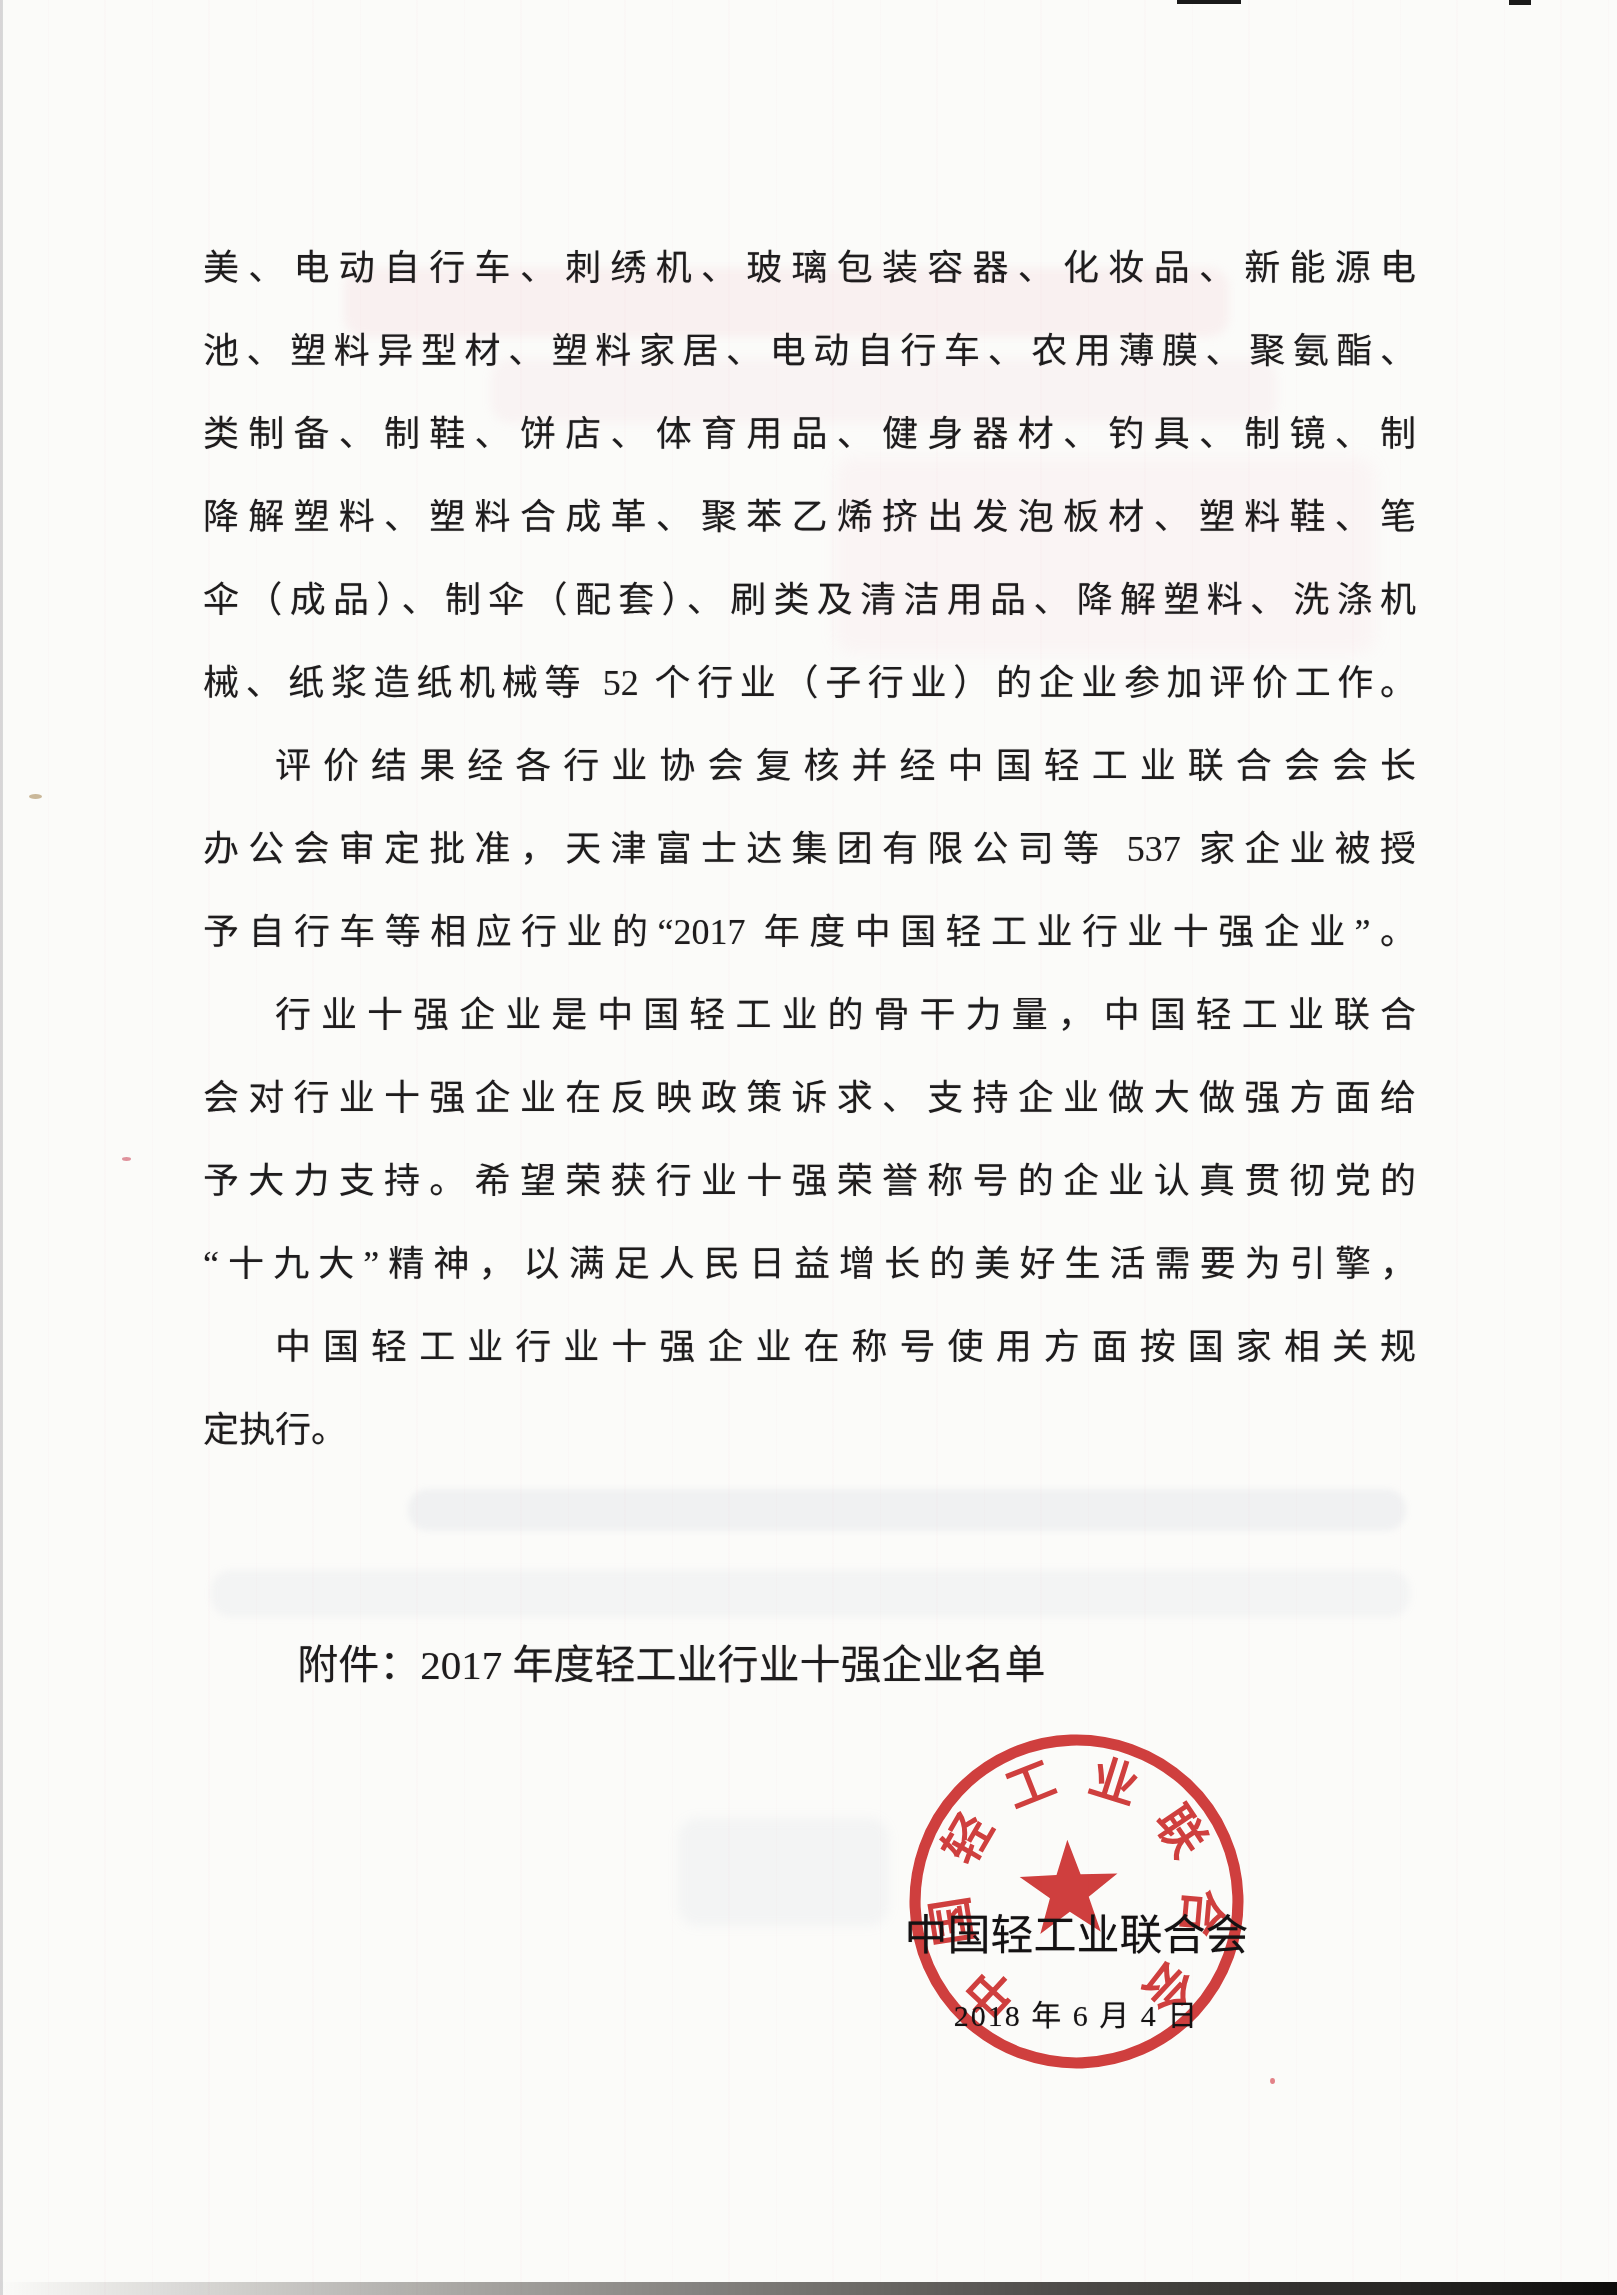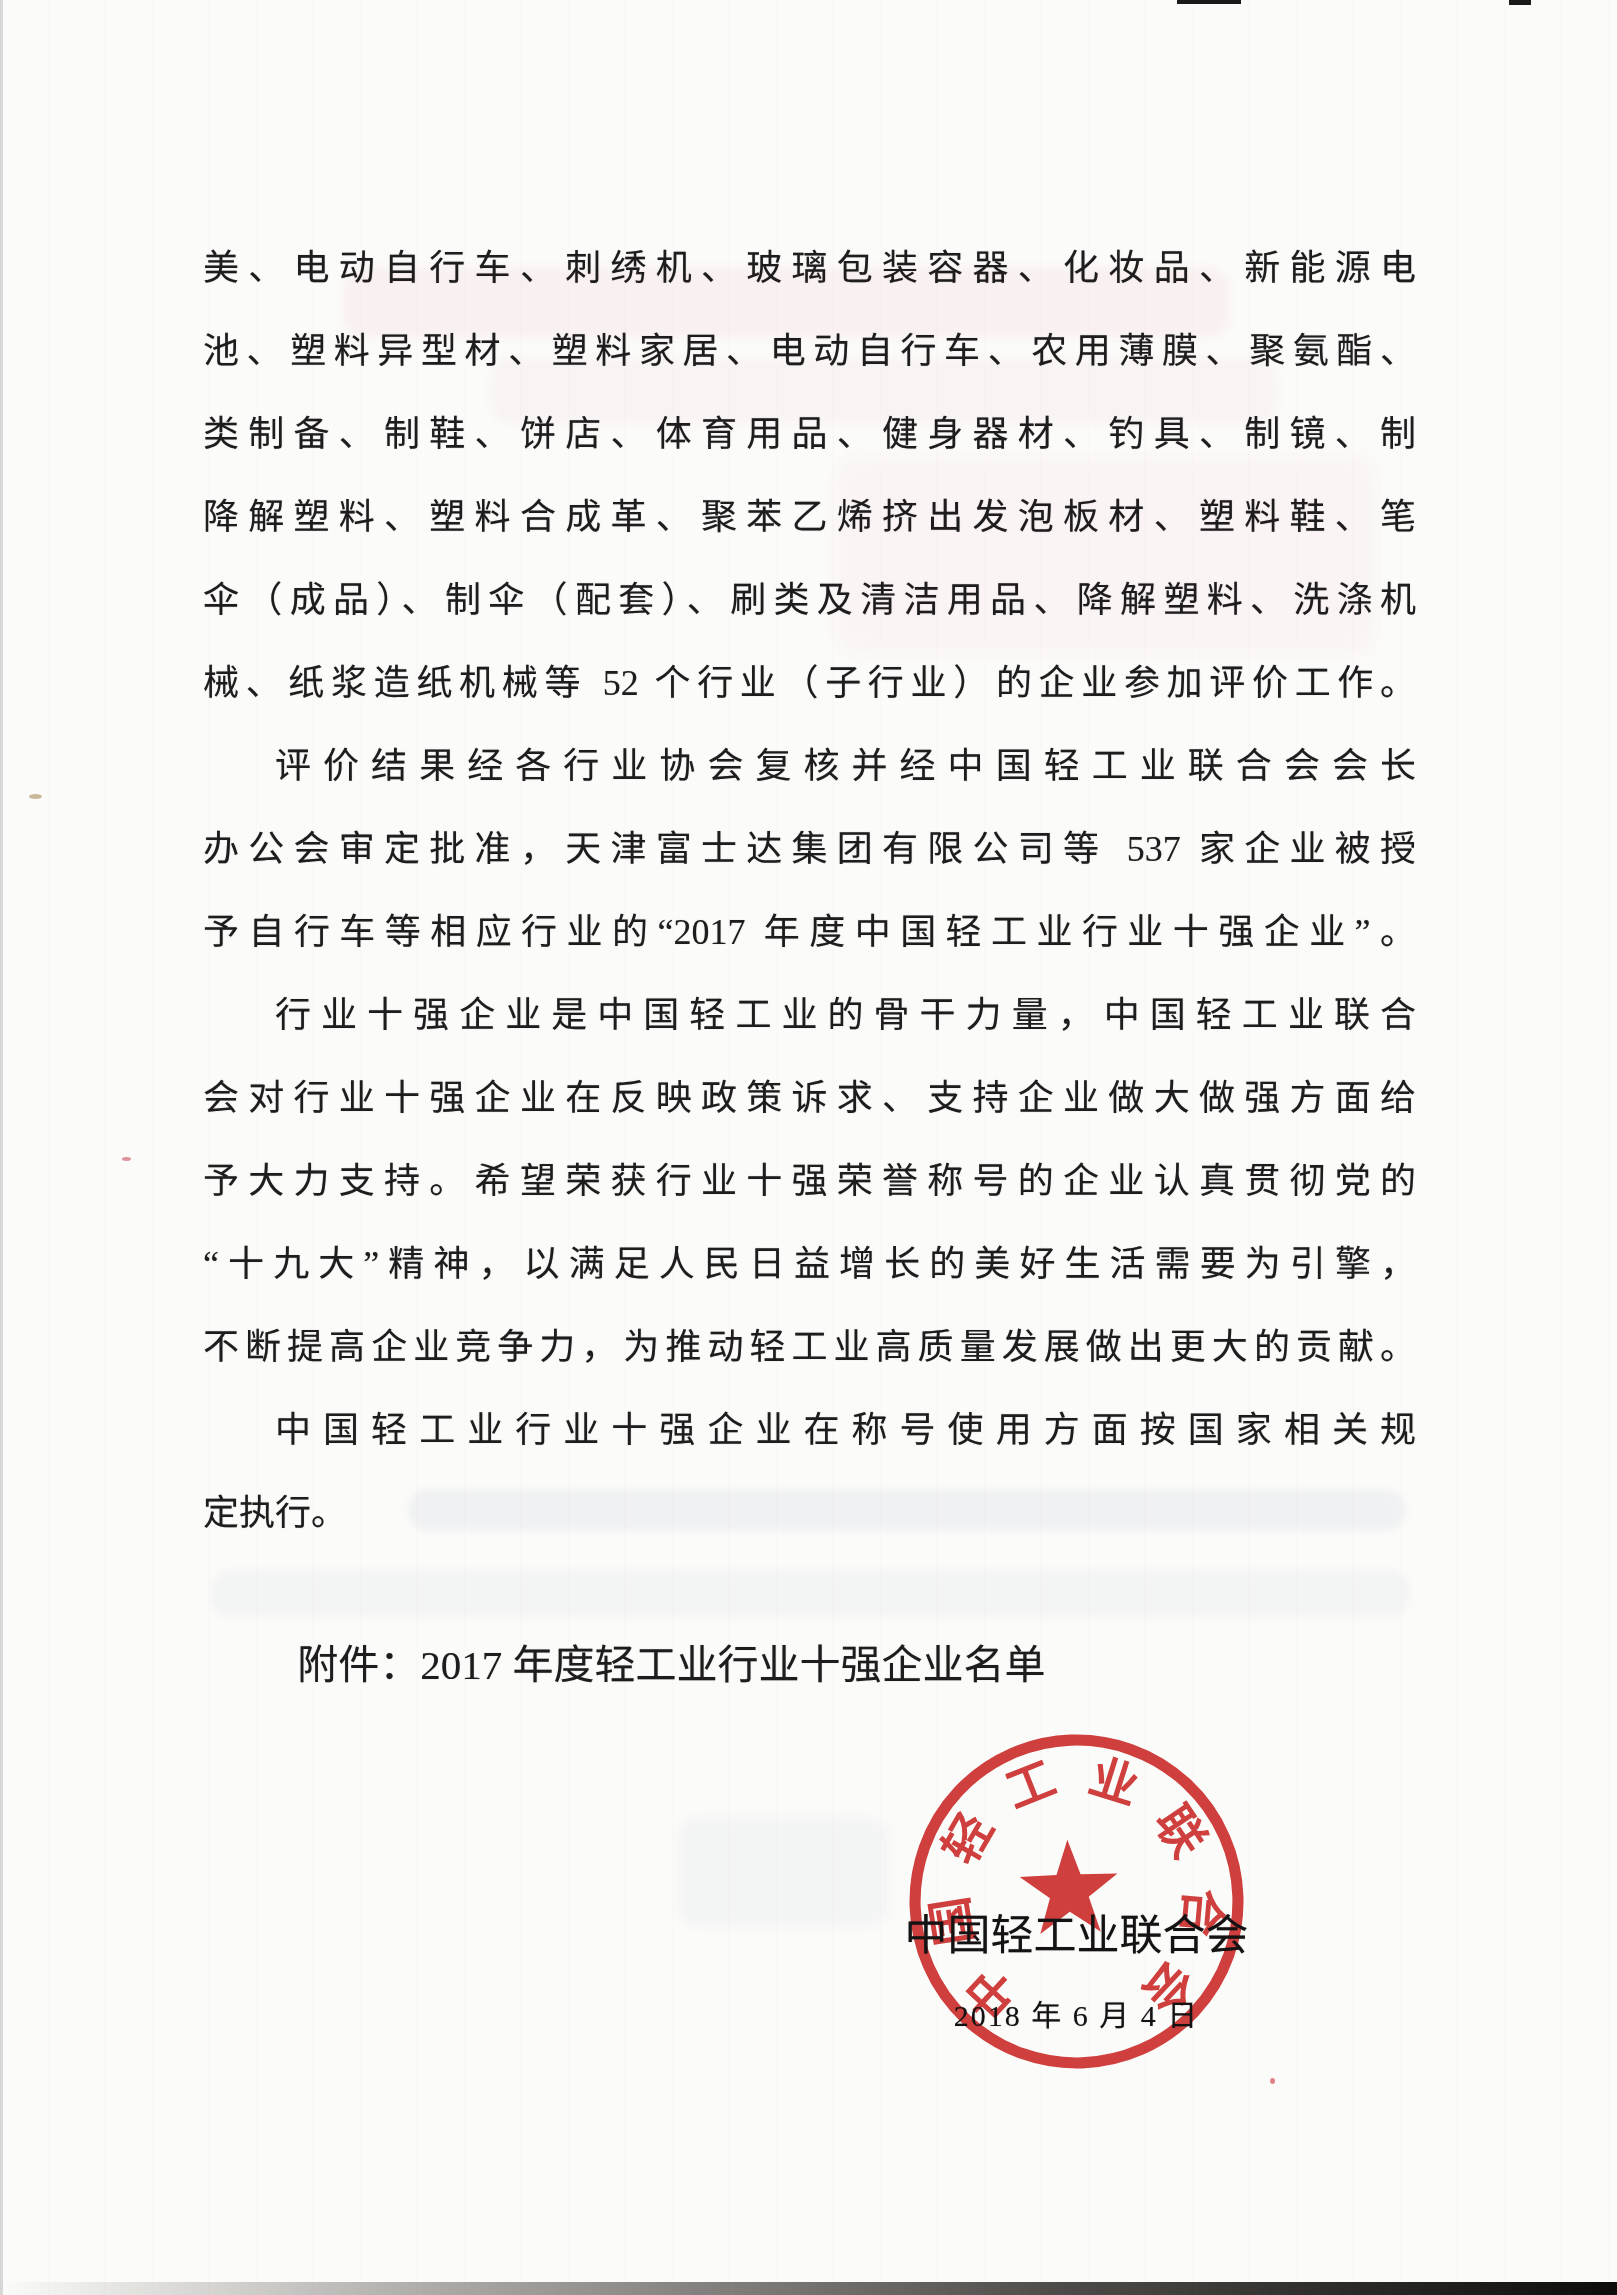--- a/index.html
+++ b/index.html
@@ -138,21 +138,20 @@
     <div class="line">降解塑料、塑料合成革、聚苯乙烯挤出发泡板材、塑料鞋、笔</div>
     <div class="line">伞（成品）、制伞（配套）、刷类及清洁用品、降解塑料、洗涤机</div>
     <div class="line">械、纸浆造纸机械等 52 个行业（子行业）的企业参加评价工作。</div>
     <div class="line indent">评价结果经各行业协会复核并经中国轻工业联合会会长</div>
     <div class="line">办公会审定批准，天津富士达集团有限公司等 537 家企业被授</div>
     <div class="line">予自行车等相应行业的“2017 年度中国轻工业行业十强企业”。</div>
     <div class="line indent">行业十强企业是中国轻工业的骨干力量，中国轻工业联合</div>
     <div class="line">会对行业十强企业在反映政策诉求、支持企业做大做强方面给</div>
     <div class="line">予大力支持。希望荣获行业十强荣誉称号的企业认真贯彻党的</div>
     <div class="line">“十九大”精神，以满足人民日益增长的美好生活需要为引擎，</div>
-    <div class="line">不断提高企业竞争力，为推动轻工业高质量发展做出更大的贡献。</div>
     <div class="line indent">中国轻工业行业十强企业在称号使用方面按国家相关规</div>
     <div class="line flush-left">定执行。</div>
   </div>
 
   <div class="attachment-line">附件：2017 年度轻工业行业十强企业名单</div>
 
   <div class="seal">
     <svg viewBox="0 0 300 300">
       <circle cx="150" cy="150" r="138" fill="none" stroke="#cf2f2e" stroke-width="9.5"></circle>
       <polygon fill="#cf2f2e" points="144,97 154.3,126.8 185.8,127.4 160.6,146.4 169.9,176.6 144,158.5 118.1,176.6 127.4,146.4 102.2,127.4 133.7,126.8"></polygon>

